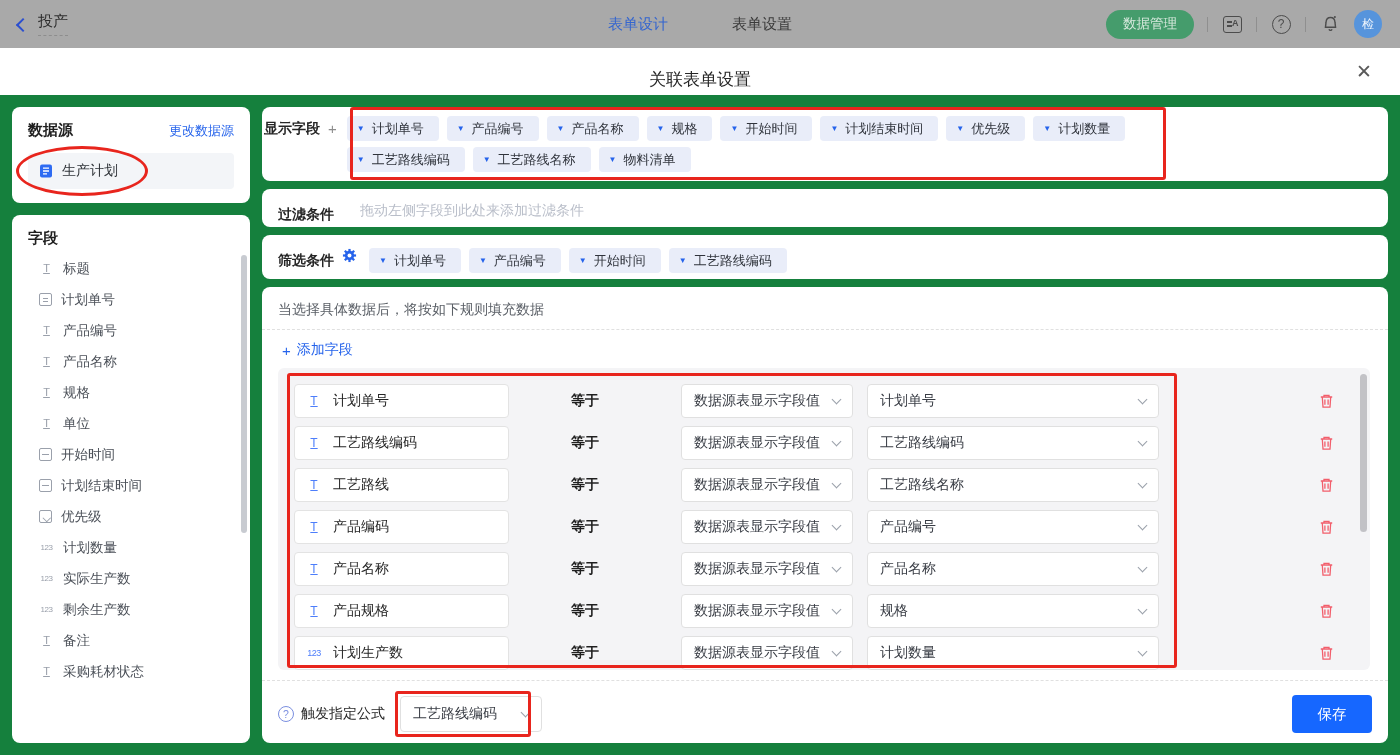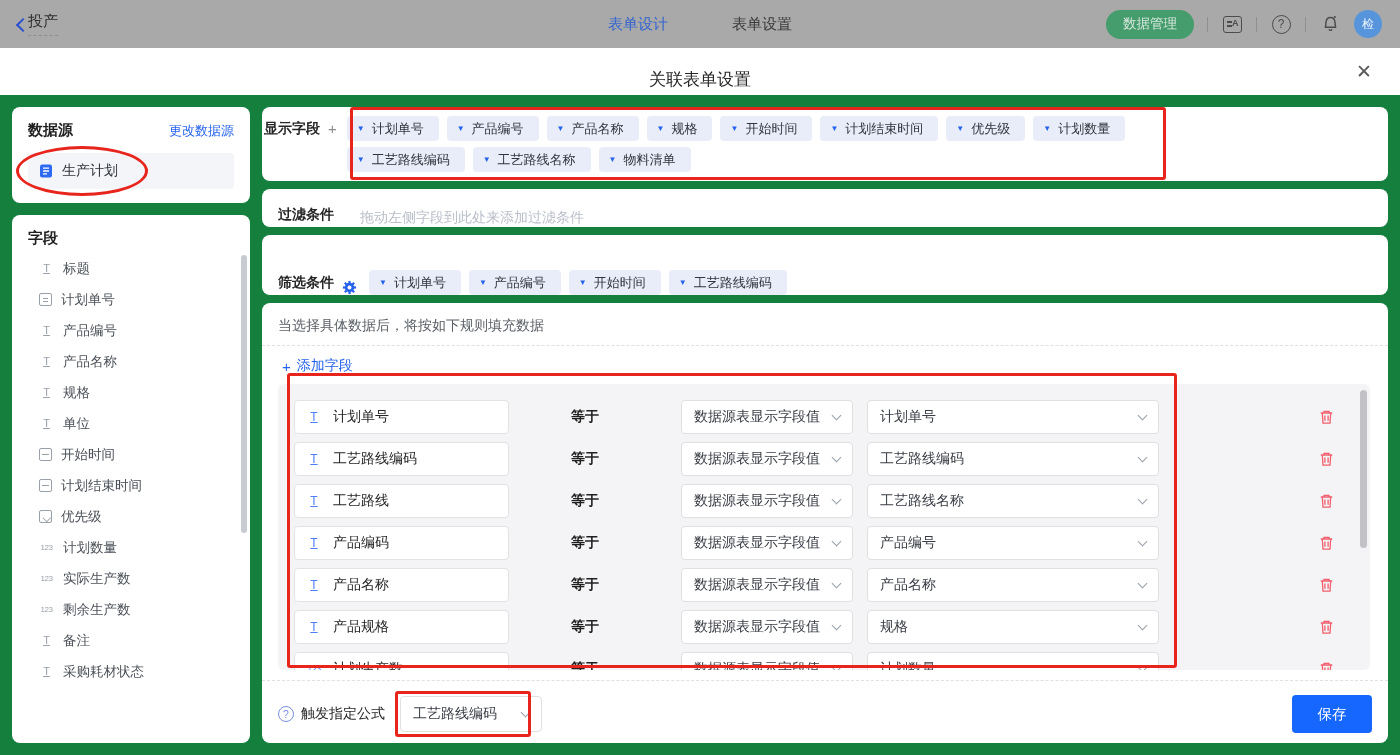--- a/index.html
+++ b/index.html
@@ -3,21 +3,21 @@
 <meta charset="utf-8">
 <style>
   * { box-sizing: border-box; margin: 0; padding: 0; }
   html,body { width:1400px; height:755px; overflow:hidden; }
   body { font-family: "Liberation Sans", "DejaVu Sans", sans-serif; }
   .page { position:relative; width:1400px; height:755px; background:#e9edf5; }
 
   
   .topbar { position:absolute; top:0; left:0; right:0; height:48px; background:#a9a9a9;
             display:flex; align-items:center; padding:0 18px; }
-  .tb-left { display:flex; align-items:center; }
+  .tb-left { display:flex; align-items:center; gap:10px; }
   .back-ic { width:10px; height:10px; border-left:2.6px solid #2b4fd0; border-bottom:2.6px solid #2b4fd0;
              transform:rotate(45deg); margin-top:1px; }
   .tb-title { font-size:15px; color:#2e2e2e; padding-bottom:4px; border-bottom:1px dashed #8d8d8d; }
   .tb-tabs { position:absolute; left:0; right:0; display:flex; justify-content:center; gap:64px; pointer-events:none; }
   .tb-tabs .tab { pointer-events:auto; font-size:15px; color:#3a3a3a; cursor:pointer; }
   .tb-tabs .tab.active { color:#3566cf; }
   .tb-right { margin-left:auto; display:flex; align-items:center; gap:13px; position:relative; z-index:2; }
   .pill { background:#459c6c; color:#d6e8dc; border:none; border-radius:15px; height:29px;
           padding:0 17px; font-size:13.5px; cursor:pointer; }
   .vdiv { width:1px; height:15px; background:#8f8f8f; }
@@ -68,32 +68,32 @@
   .fic-serial::before { content:""; position:absolute; left:3px; right:3px; top:4px; border-top:1.2px solid #9aa0ab; }
   .fic-serial::after  { content:""; position:absolute; left:3px; right:3px; bottom:3.5px; border-top:1.2px solid #9aa0ab; }
   .fic-date::before { content:""; position:absolute; left:2px; right:2px; top:4.5px; border-top:1.2px solid #9aa0ab; }
   .fic-select::before { content:""; position:absolute; left:4px; top:4px; width:4.5px; height:4.5px;
                         border-right:1.2px solid #9aa0ab; border-bottom:1.2px solid #9aa0ab; transform:rotate(45deg); }
   .fic-chart::before { content:""; position:absolute; bottom:2px; left:2px; width:2px; height:5px;
                        background:#9aa0ab; box-shadow:3.5px 0 0 #9aa0ab, 7px -3px 0 #9aa0ab; }
   .fic-chart { border-bottom:1.2px solid #9aa0ab; width:13px; height:12px; }
 
   .main-col { flex:1; min-width:0; display:flex; flex-direction:column; gap:8px; }
-  .row-card { display:flex; align-items:flex-end; padding:0 16px; }
+  .row-card { display:flex; align-items:flex-start; padding:13px 16px; }
   .card-a { padding:9px 2px; align-items:flex-start; gap:6px; }
   .row-label { font-size:14px; font-weight:bold; color:#262626; flex:none; line-height:25px; }
   .plus-gray { color:#8c8c8c; font-size:15px; line-height:25px; margin:0 4px 0 2px; cursor:pointer; }
   .tag-col { display:flex; flex-direction:column; gap:6px; }
   .tag-row { display:flex; gap:8px; flex-wrap:nowrap; }
   .tag { display:inline-flex; align-items:center; gap:7px; background:#e9edf9; border-radius:4px;
          height:25px; padding:0 15px 0 10px; font-size:13px; color:#30343c; cursor:pointer; white-space:nowrap; }
   .tag .tri { color:#2563eb; font-size:8px; }
   .card-b { height:38px; flex:none; }
   .placeholder { font-size:14px; color:#b9bec9; margin-left:26px; }
-  .card-c { height:60px; flex:none; gap:8px; }
+  .card-c { height:44px; flex:none; gap:8px; }
   .gear { display:flex; align-items:center; margin-right:4px; cursor:pointer; }
 
   .rules-card { flex:1; padding:14px 16px 10px 16px; display:flex; flex-direction:column; overflow:hidden; }
   .hint { font-size:14px; color:#5a5f66; }
   .dashed { border-top:1px dashed #e0e0e0; margin:10px -16px 0 -16px; }
   .add-field { display:flex; align-items:center; gap:6px; color:#2563eb; font-size:14px;
                margin:11px 0 9px 4px; cursor:pointer; }
   .add-field .pl { font-size:15px; }
   .rules-area { flex:1; background:#f4f4f6; border-radius:6px; position:relative; overflow:hidden;
                 padding:12px 10px 12px 12px; margin-right:2px; }

